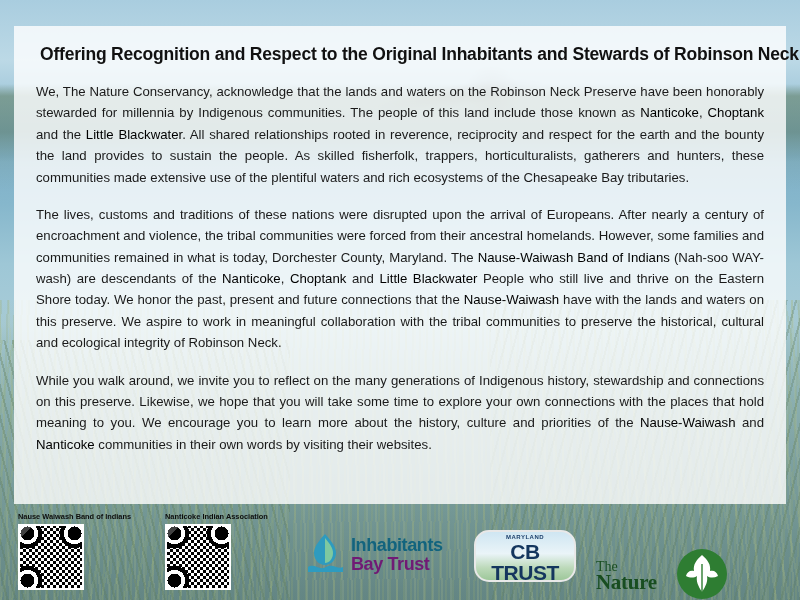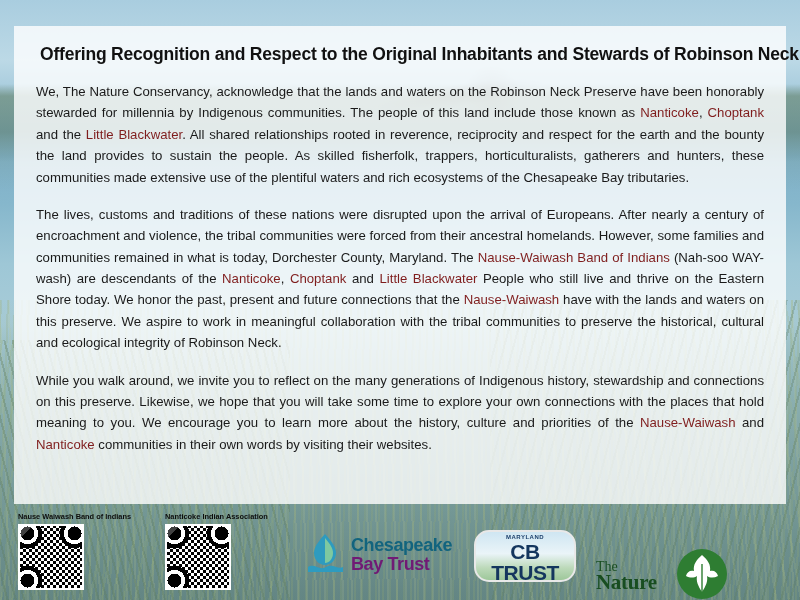--- a/index.html
+++ b/index.html
@@ -135,21 +135,21 @@
     color: #1a1a1a;
     font-size: 13.2px;
     line-height: 1.62;
     text-align: justify;
   }
   .body p {
     margin: 0 0 16px 0;
   }
   .body p:last-child { margin-bottom: 8px; }
   .hl {
-    color: #7f1d1d;
+    color: #000000;
   }
   
   .footer {
     position: absolute;
     left: 0;
     bottom: 0;
     width: 800px;
     height: 96px;
   }
   .qr-block {
@@ -310,21 +310,21 @@
 
     <div class="logo-cbt">
       <span>
         <svg width="40" height="42" viewBox="0 0 40 42" aria-hidden="true">
           <path d="M20 2 C27 10 31 15 31 21 C31 28 26 33 20 33 C14 33 9 28 9 21 C9 15 13 10 20 2 Z" fill="#2e9bbf"></path>
           <path d="M20 6 C25 12 28 16 28 21 C28 27 24 31 20 31 Z" fill="#7ec8a0"></path>
           <path d="M3 35 C10 31 14 39 21 35 C28 31 33 38 38 35 L38 40 L3 40 Z" fill="#2e9bbf"></path>
         </svg>
       </span>
       <span class="cbt-text">
-        <div class="cbt-l1">Chesapeake</div>
+        <div class="cbt-l1">Inhabitants</div>
         <div class="cbt-l2">Bay Trust</div>
       </span>
     </div>
 
     <div class="plate">
       <div class="plate-top">MARYLAND</div>
       <div class="plate-main">CB TRUST</div>
 
     </div>
 

